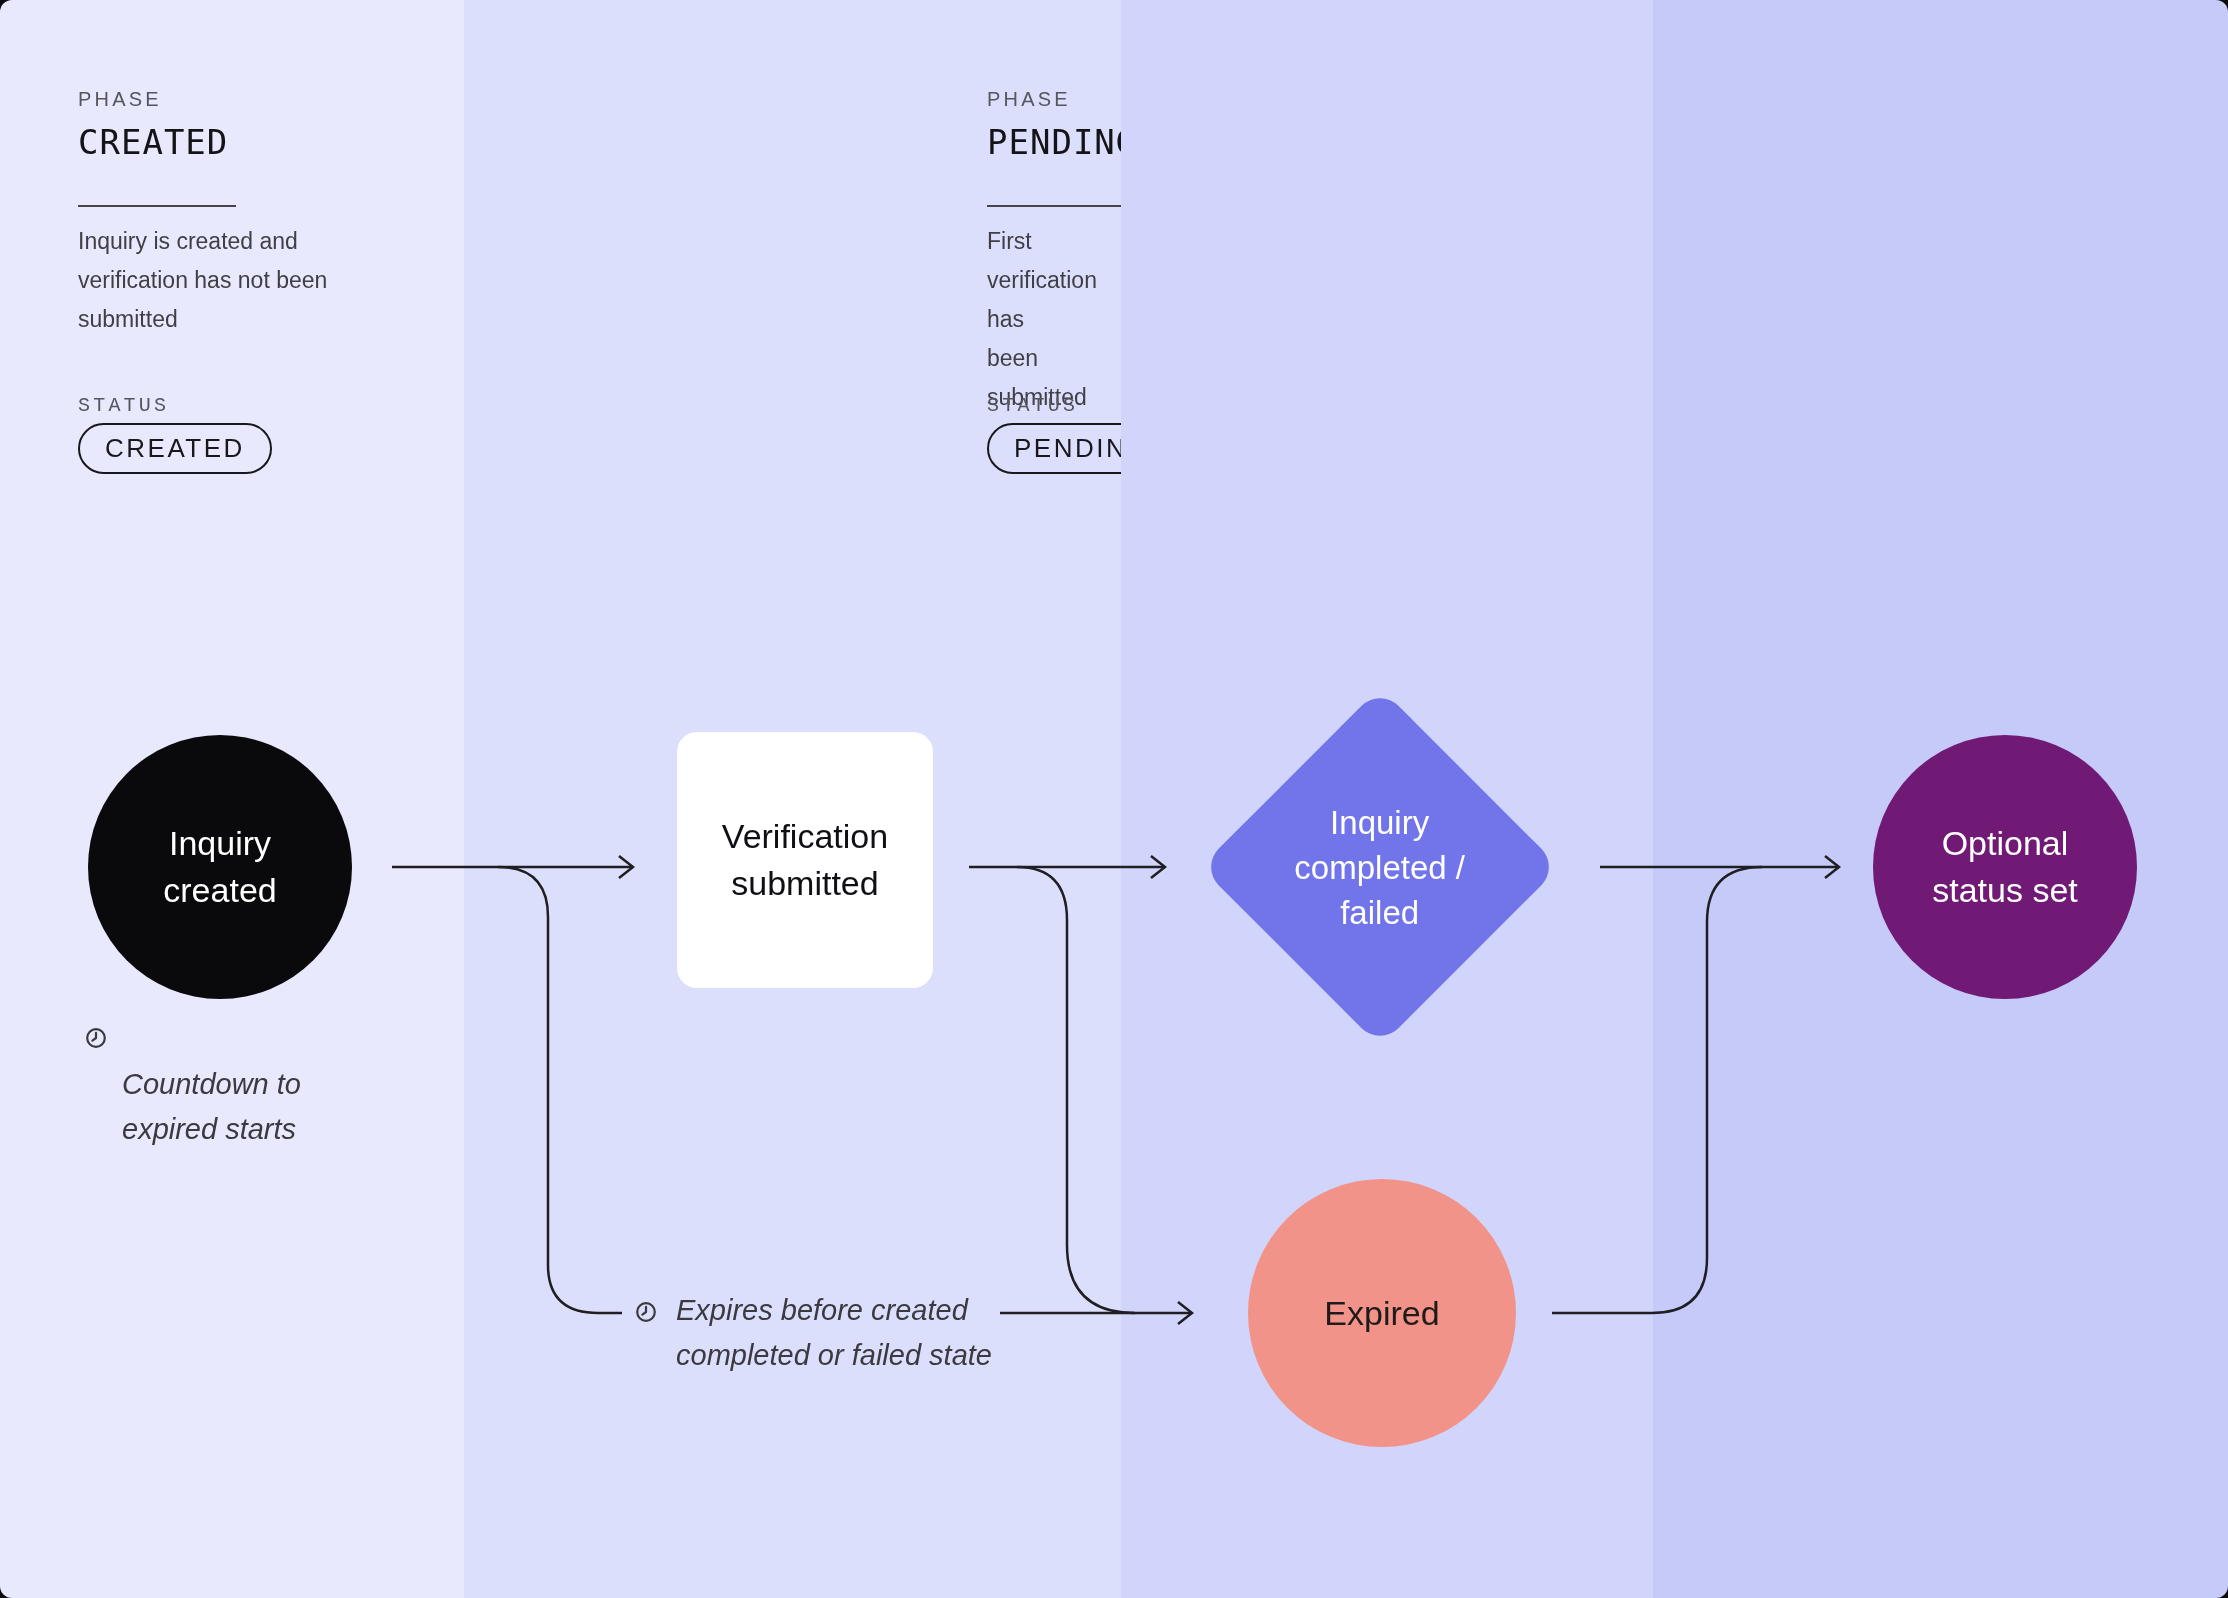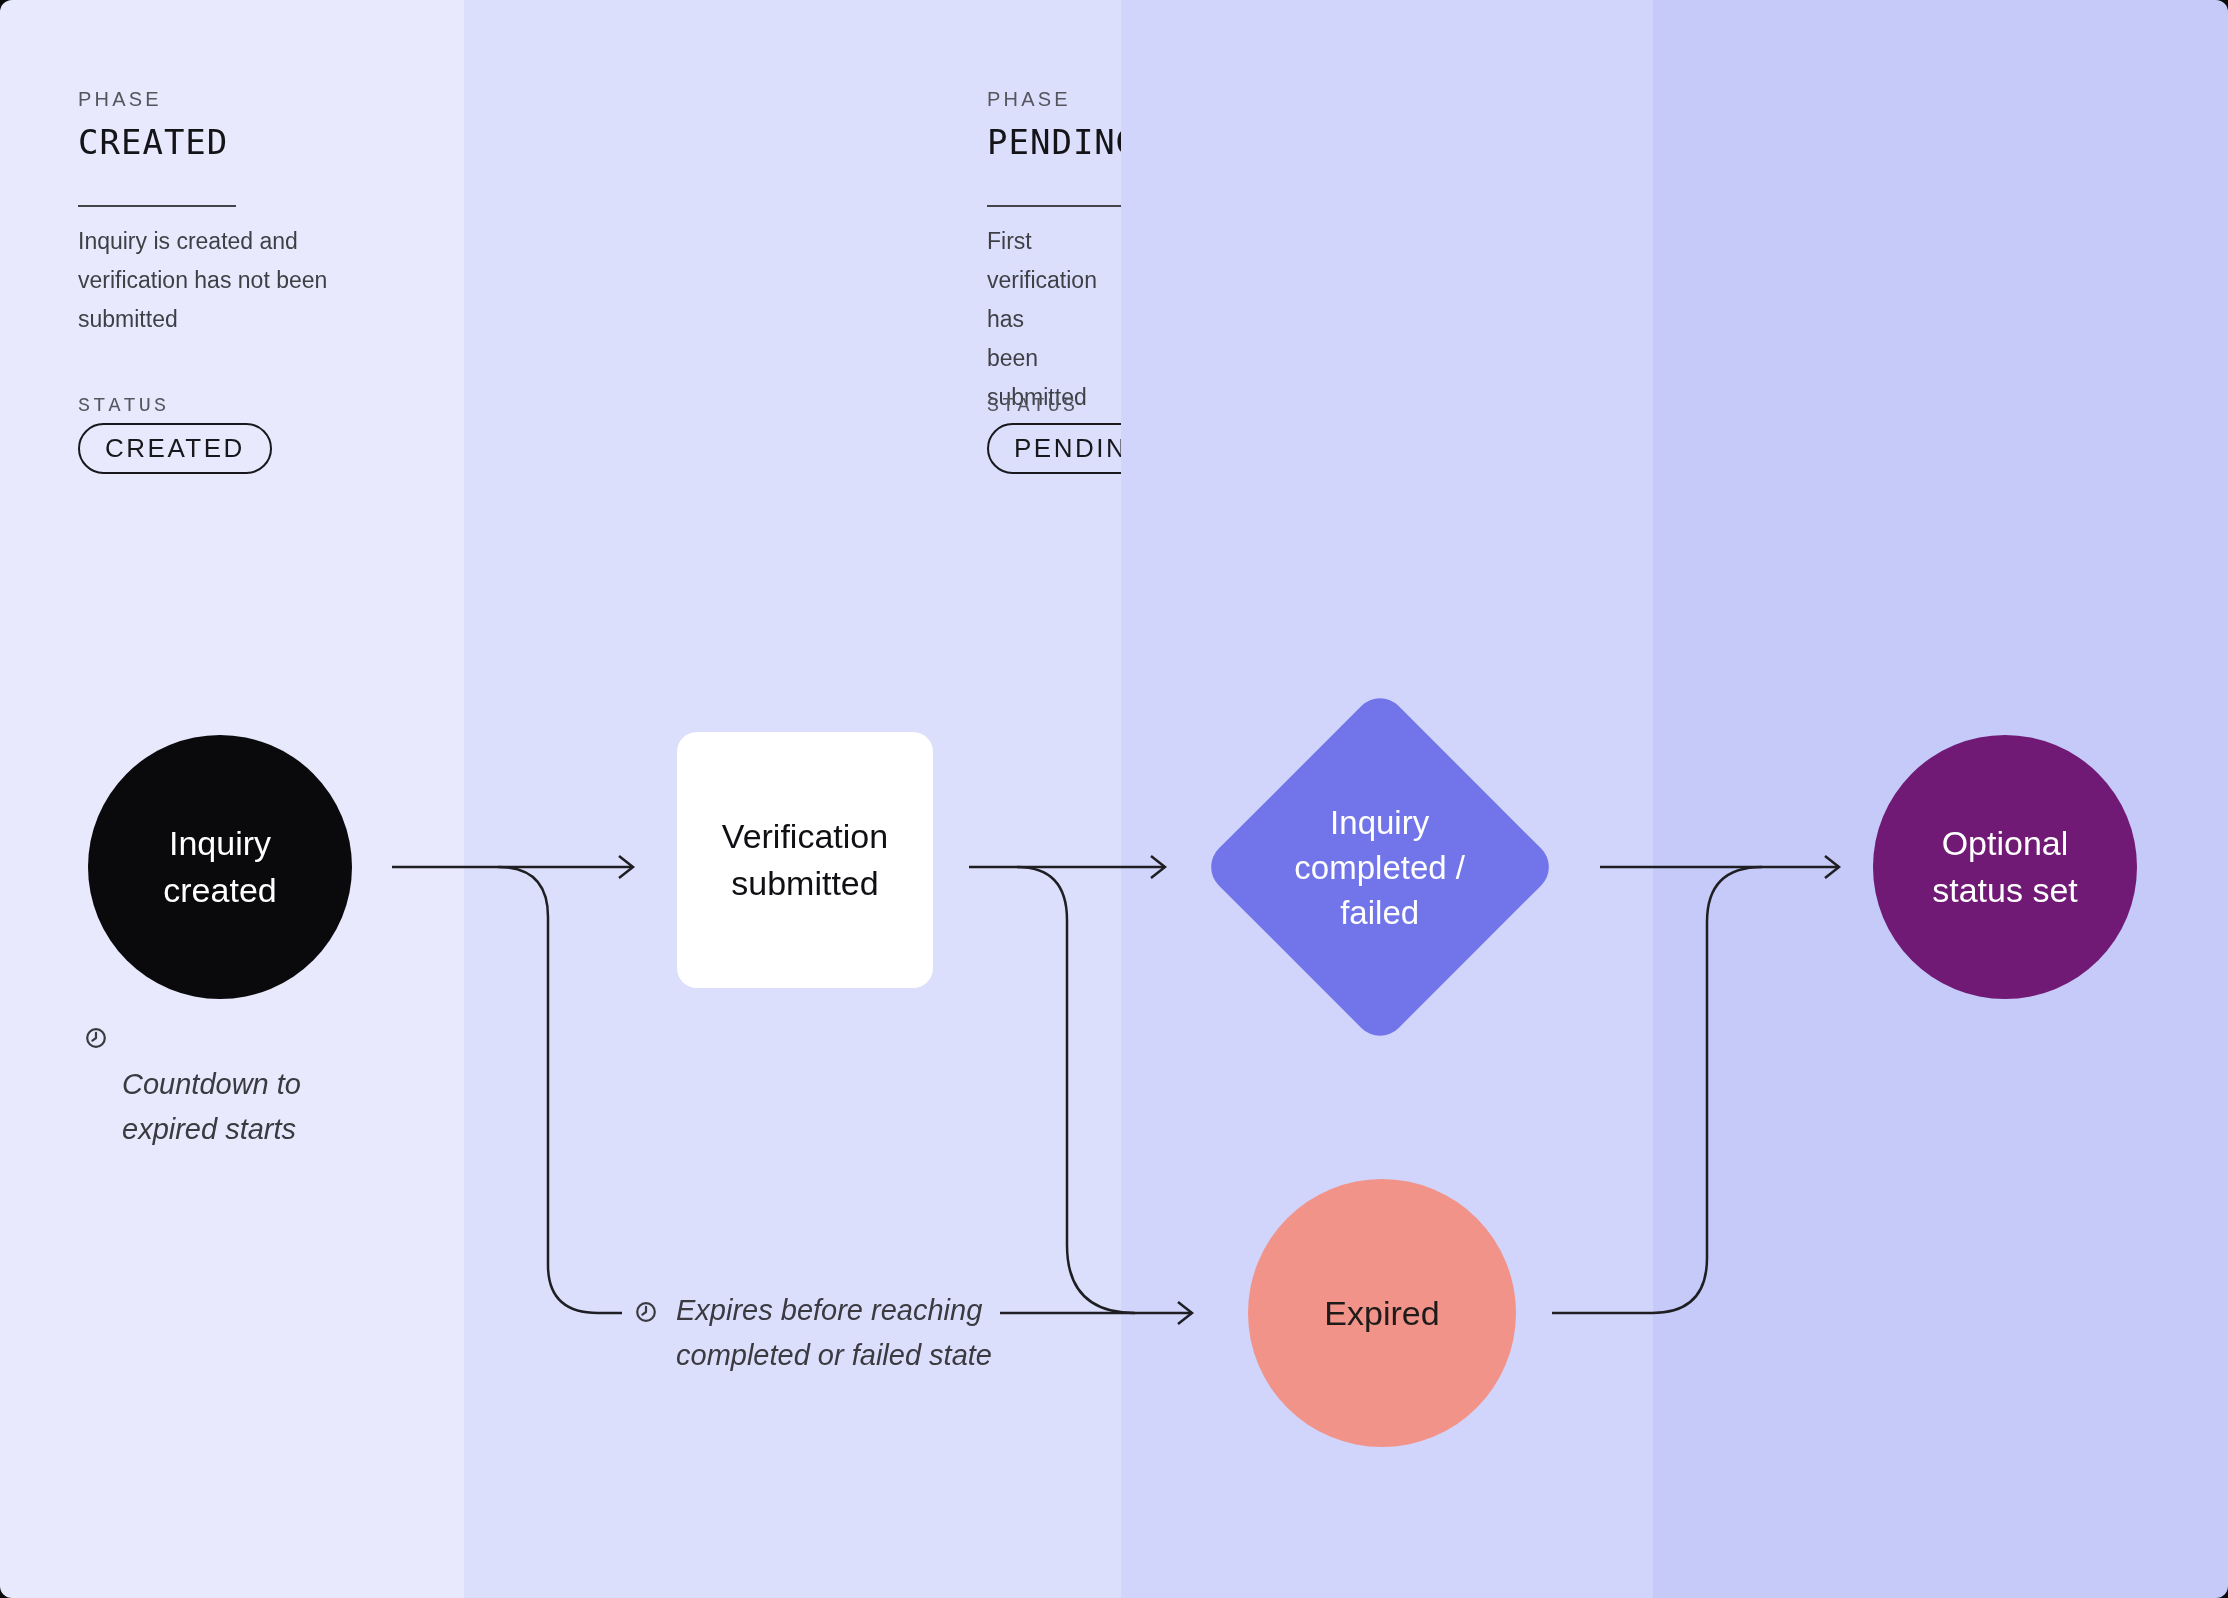--- a/index.html
+++ b/index.html
@@ -173,16 +173,16 @@
   </span>
   <div class="note note-countdown">Countdown to
 expired starts</div>
 
   <span class="clock clock-2">
     <svg width="22" height="22" viewBox="0 0 22 22">
       <circle cx="11" cy="11" r="8.8"></circle>
       <path d="M11 5.8 V11 L7.4 13.6" stroke-linecap="round" stroke-linejoin="round"></path>
     </svg>
   </span>
-  <div class="note note-expires">Expires before reaching
+  <div class="note note-expires">Expires before created
 completed or failed state</div>
 
 </div>
 
 </body></html>

